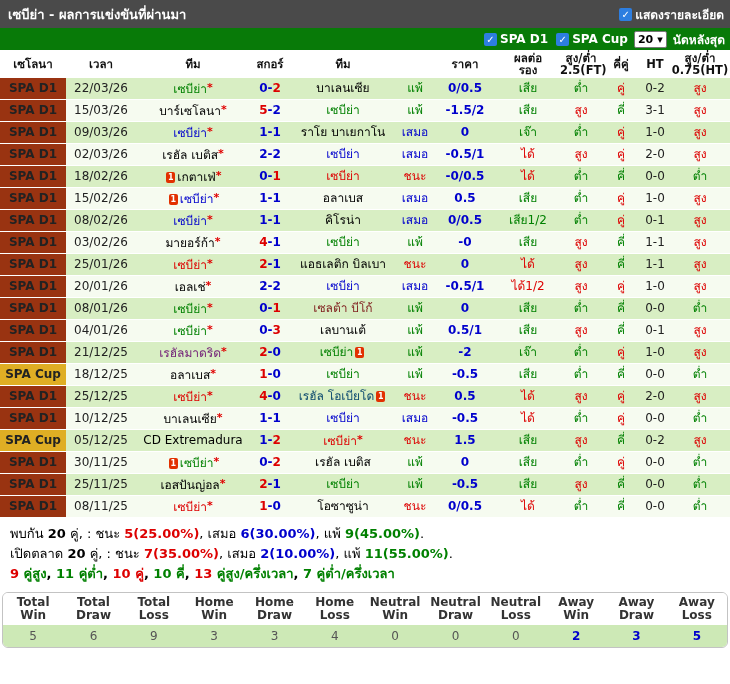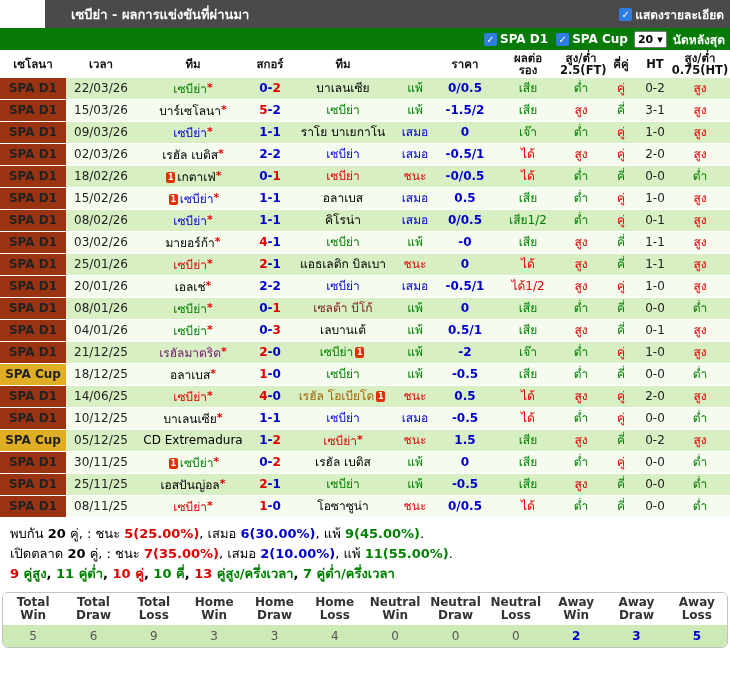--- a/index.html
+++ b/index.html
@@ -1,20 +1,20 @@
 <!DOCTYPE html>
 <html><head>
 <meta charset="utf-8">
 <style>
   * { box-sizing: border-box; margin: 0; padding: 0; }
   html,body { background:#fff; }
   body { width:730px; font-family:"DejaVu Sans","Liberation Sans",sans-serif; }
   .page { width:730px; height:684px; overflow:hidden; background:#fff; }
 
-  .titlebar { height:28px; background:#4a4a4a; display:flex; align-items:center; padding-left:26px;margin-left:45px; }
+  .titlebar { height:28px; background:#4a4a4a; display:flex; align-items:center; padding-left:8px; }
   .titlebar .title { color:#fff; font-weight:bold; font-size:13px; margin-right:12px; white-space:nowrap; }
   .tabs { display:flex; align-self:flex-end; height:25px; }
   .tab { display:flex; align-items:center; padding:0 13px; font-size:13px; font-weight:bold; color:#fff; cursor:pointer; }
   .tab.active { background:#fff; color:#000; text-decoration:none; }
   .tab:not(.active) { text-decoration:underline; }
   .tb-right { margin-left:auto; display:flex; align-items:center; gap:3px; padding-right:6px; color:#fff; font-size:12px; font-weight:bold; }
   .cb { display:inline-block; width:13px; height:13px; background:#2d7ee0; border-radius:2px; color:#fff; font-size:10px; line-height:13px; text-align:center; font-weight:bold; flex:none; }
 
   .filterbar { height:22px; background:#087a08; display:flex; align-items:center; justify-content:flex-end; gap:6px; padding-right:5px; color:#fff; font-weight:bold; font-size:12px; }
   .fitem { display:inline-flex; align-items:center; gap:3px; }
@@ -302,24 +302,24 @@
           <td class="wdl"><span style="color: rgb(0, 128, 0);">แพ้</span></td>
           <td class="price" style="color: rgb(0, 0, 204);">-0.5</td>
           <td style="color: rgb(0, 128, 0);">เสีย</td>
           <td style="color: rgb(0, 128, 0);">ต่ำ</td>
           <td style="color: rgb(0, 128, 0);">คี่</td>
           <td class="date">0-0</td>
           <td style="color: rgb(0, 128, 0);">ต่ำ</td>
         </tr>
         <tr class="odd">
           <td class="lg d1">SPA D1</td>
-          <td class="date">14/06/25</td>
+          <td class="date">25/12/25</td>
           <td class="team"><span style="color: rgb(221, 0, 0);">เซบีย่า</span><span class="star">*</span></td>
           <td class="score"><b style="color: rgb(221, 0, 0);">4</b><b style="color: rgb(0, 0, 204);">-</b><b style="color: rgb(0, 0, 204);">0</b></td>
-          <td class="team"><span style="color: #a16207;">เรฮัล โอเบียโด</span><span class="rc">1</span></td>
+          <td class="team"><span style="color: #0c4a6e;">เรฮัล โอเบียโด</span><span class="rc">1</span></td>
           <td class="wdl"><span style="color: rgb(221, 0, 0);">ชนะ</span></td>
           <td class="price" style="color: rgb(0, 0, 204);">0.5</td>
           <td style="color: rgb(221, 0, 0);">ได้</td>
           <td style="color: rgb(221, 0, 0);">สูง</td>
           <td style="color: rgb(221, 0, 0);">คู่</td>
           <td class="date">2-0</td>
           <td style="color: rgb(221, 0, 0);">สูง</td>
         </tr>
         <tr class="even">
           <td class="lg d1">SPA D1</td>

